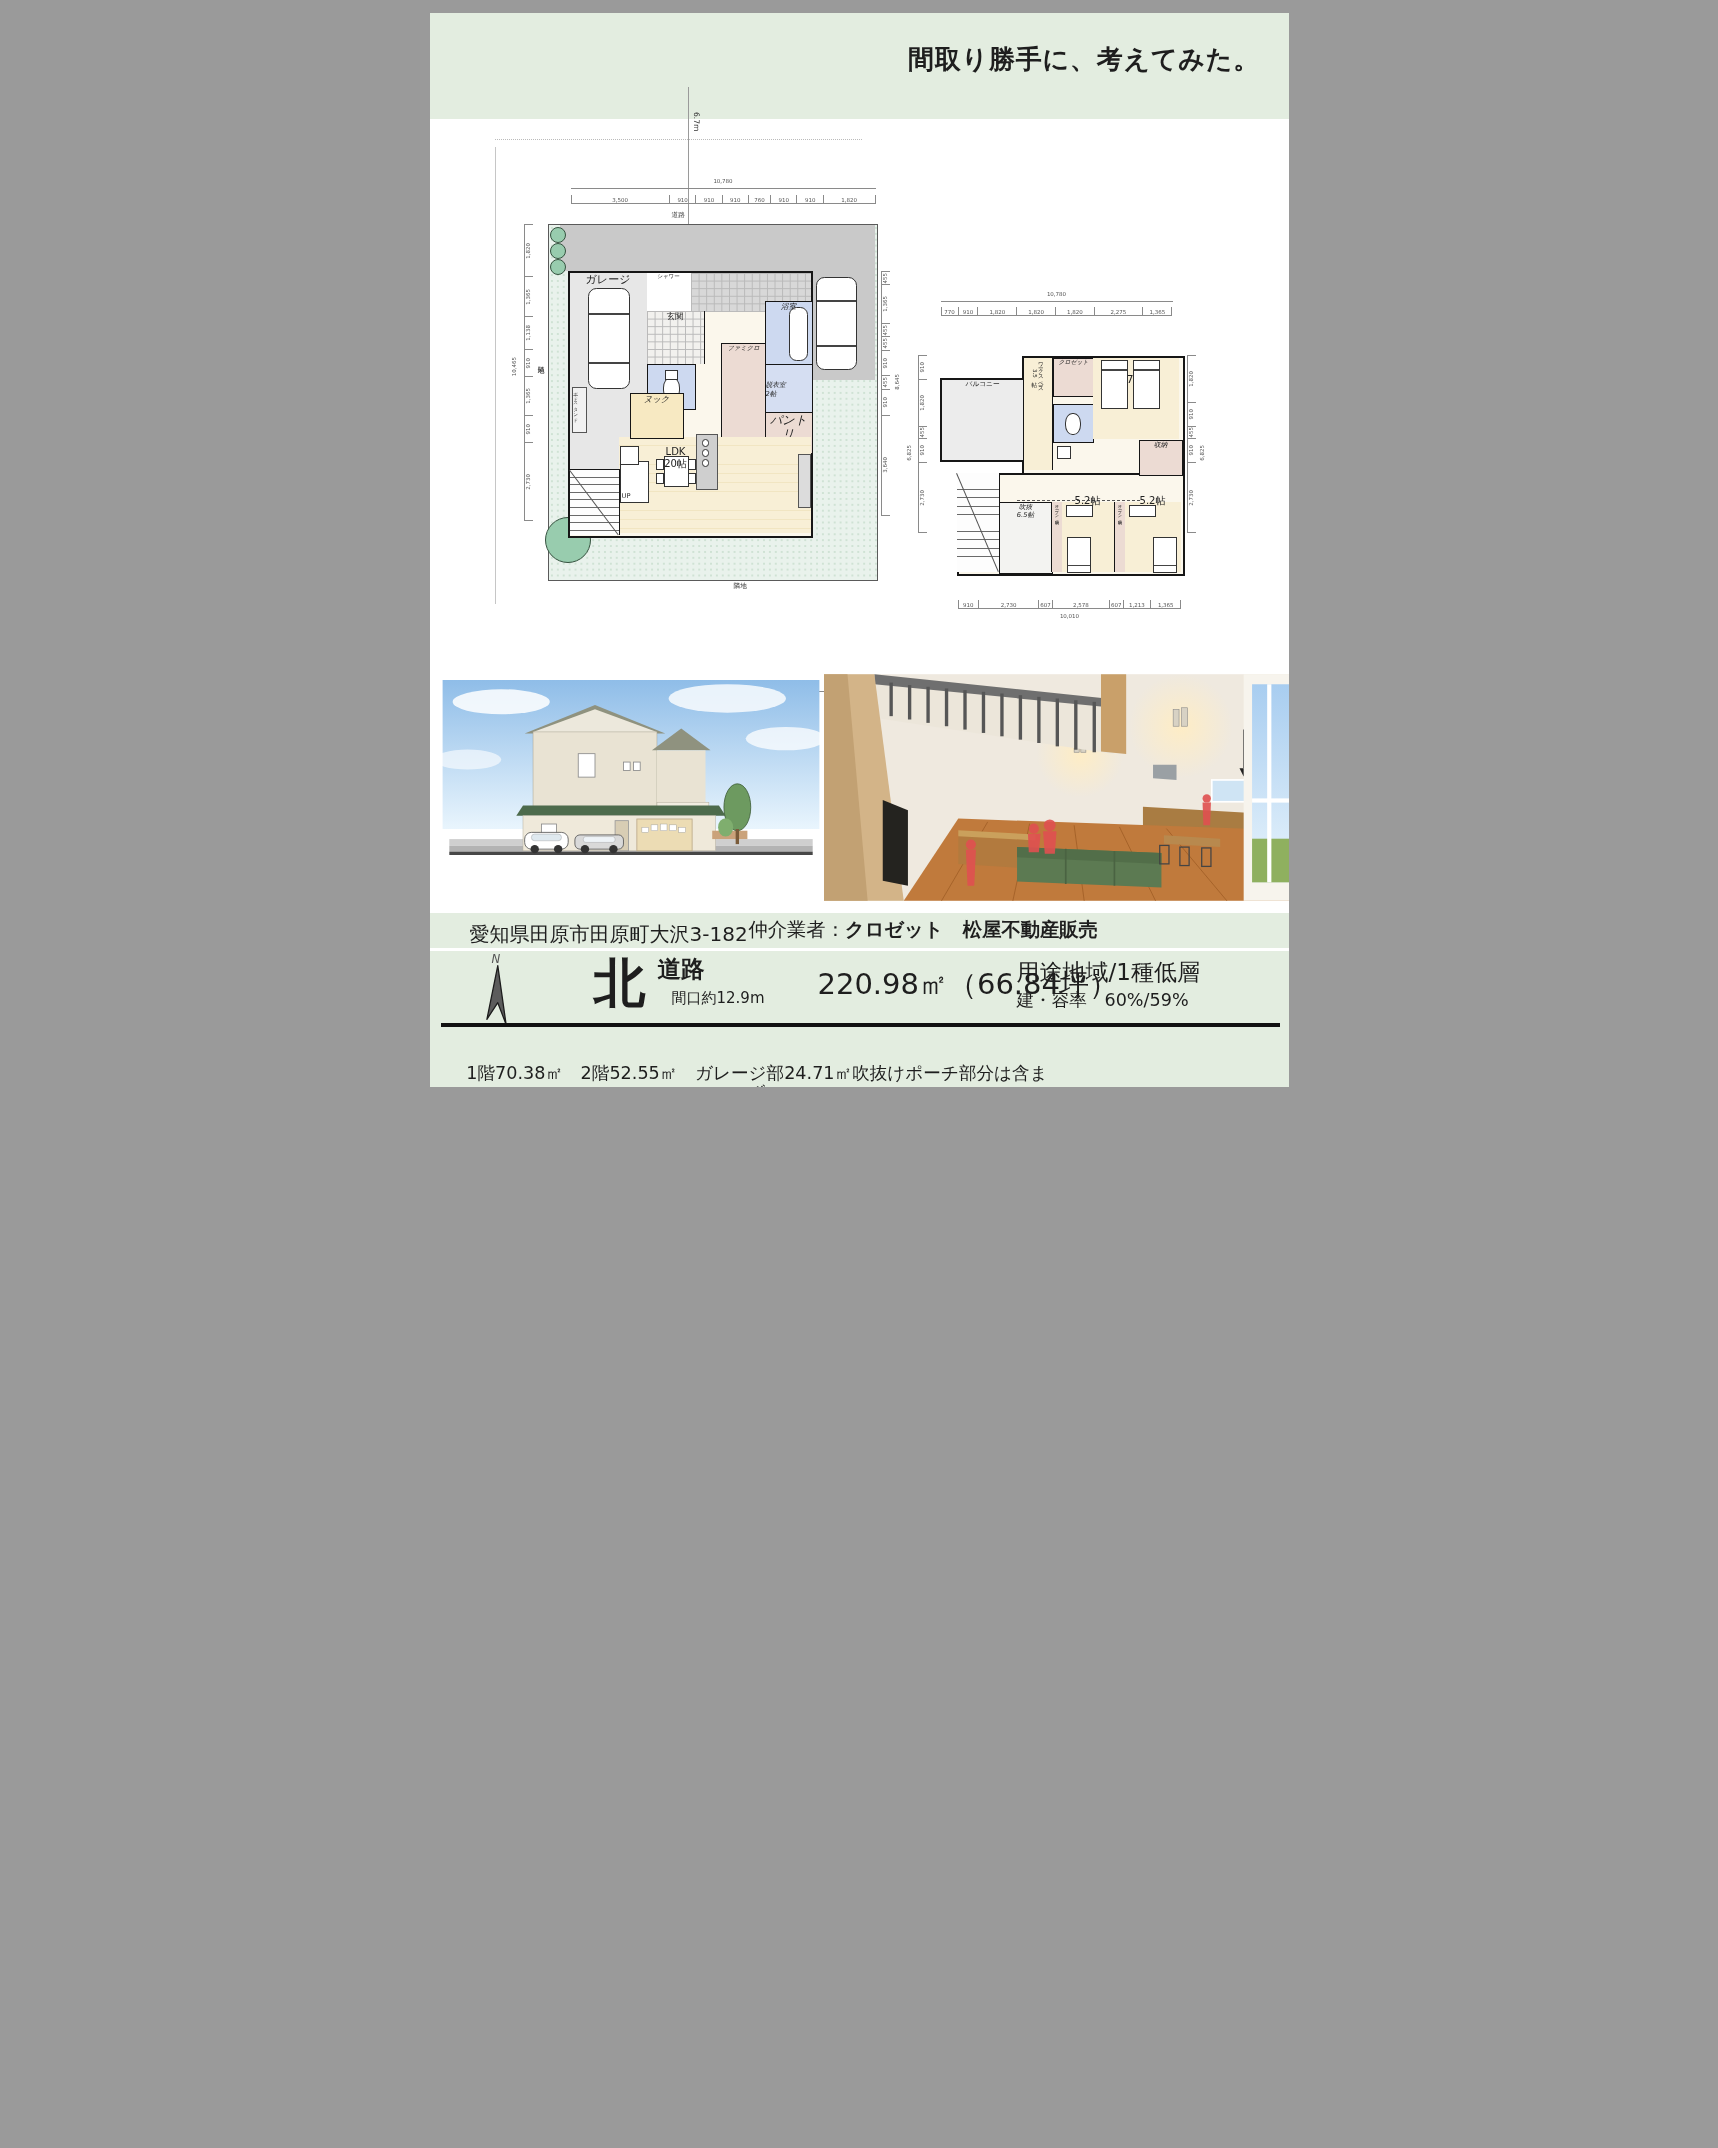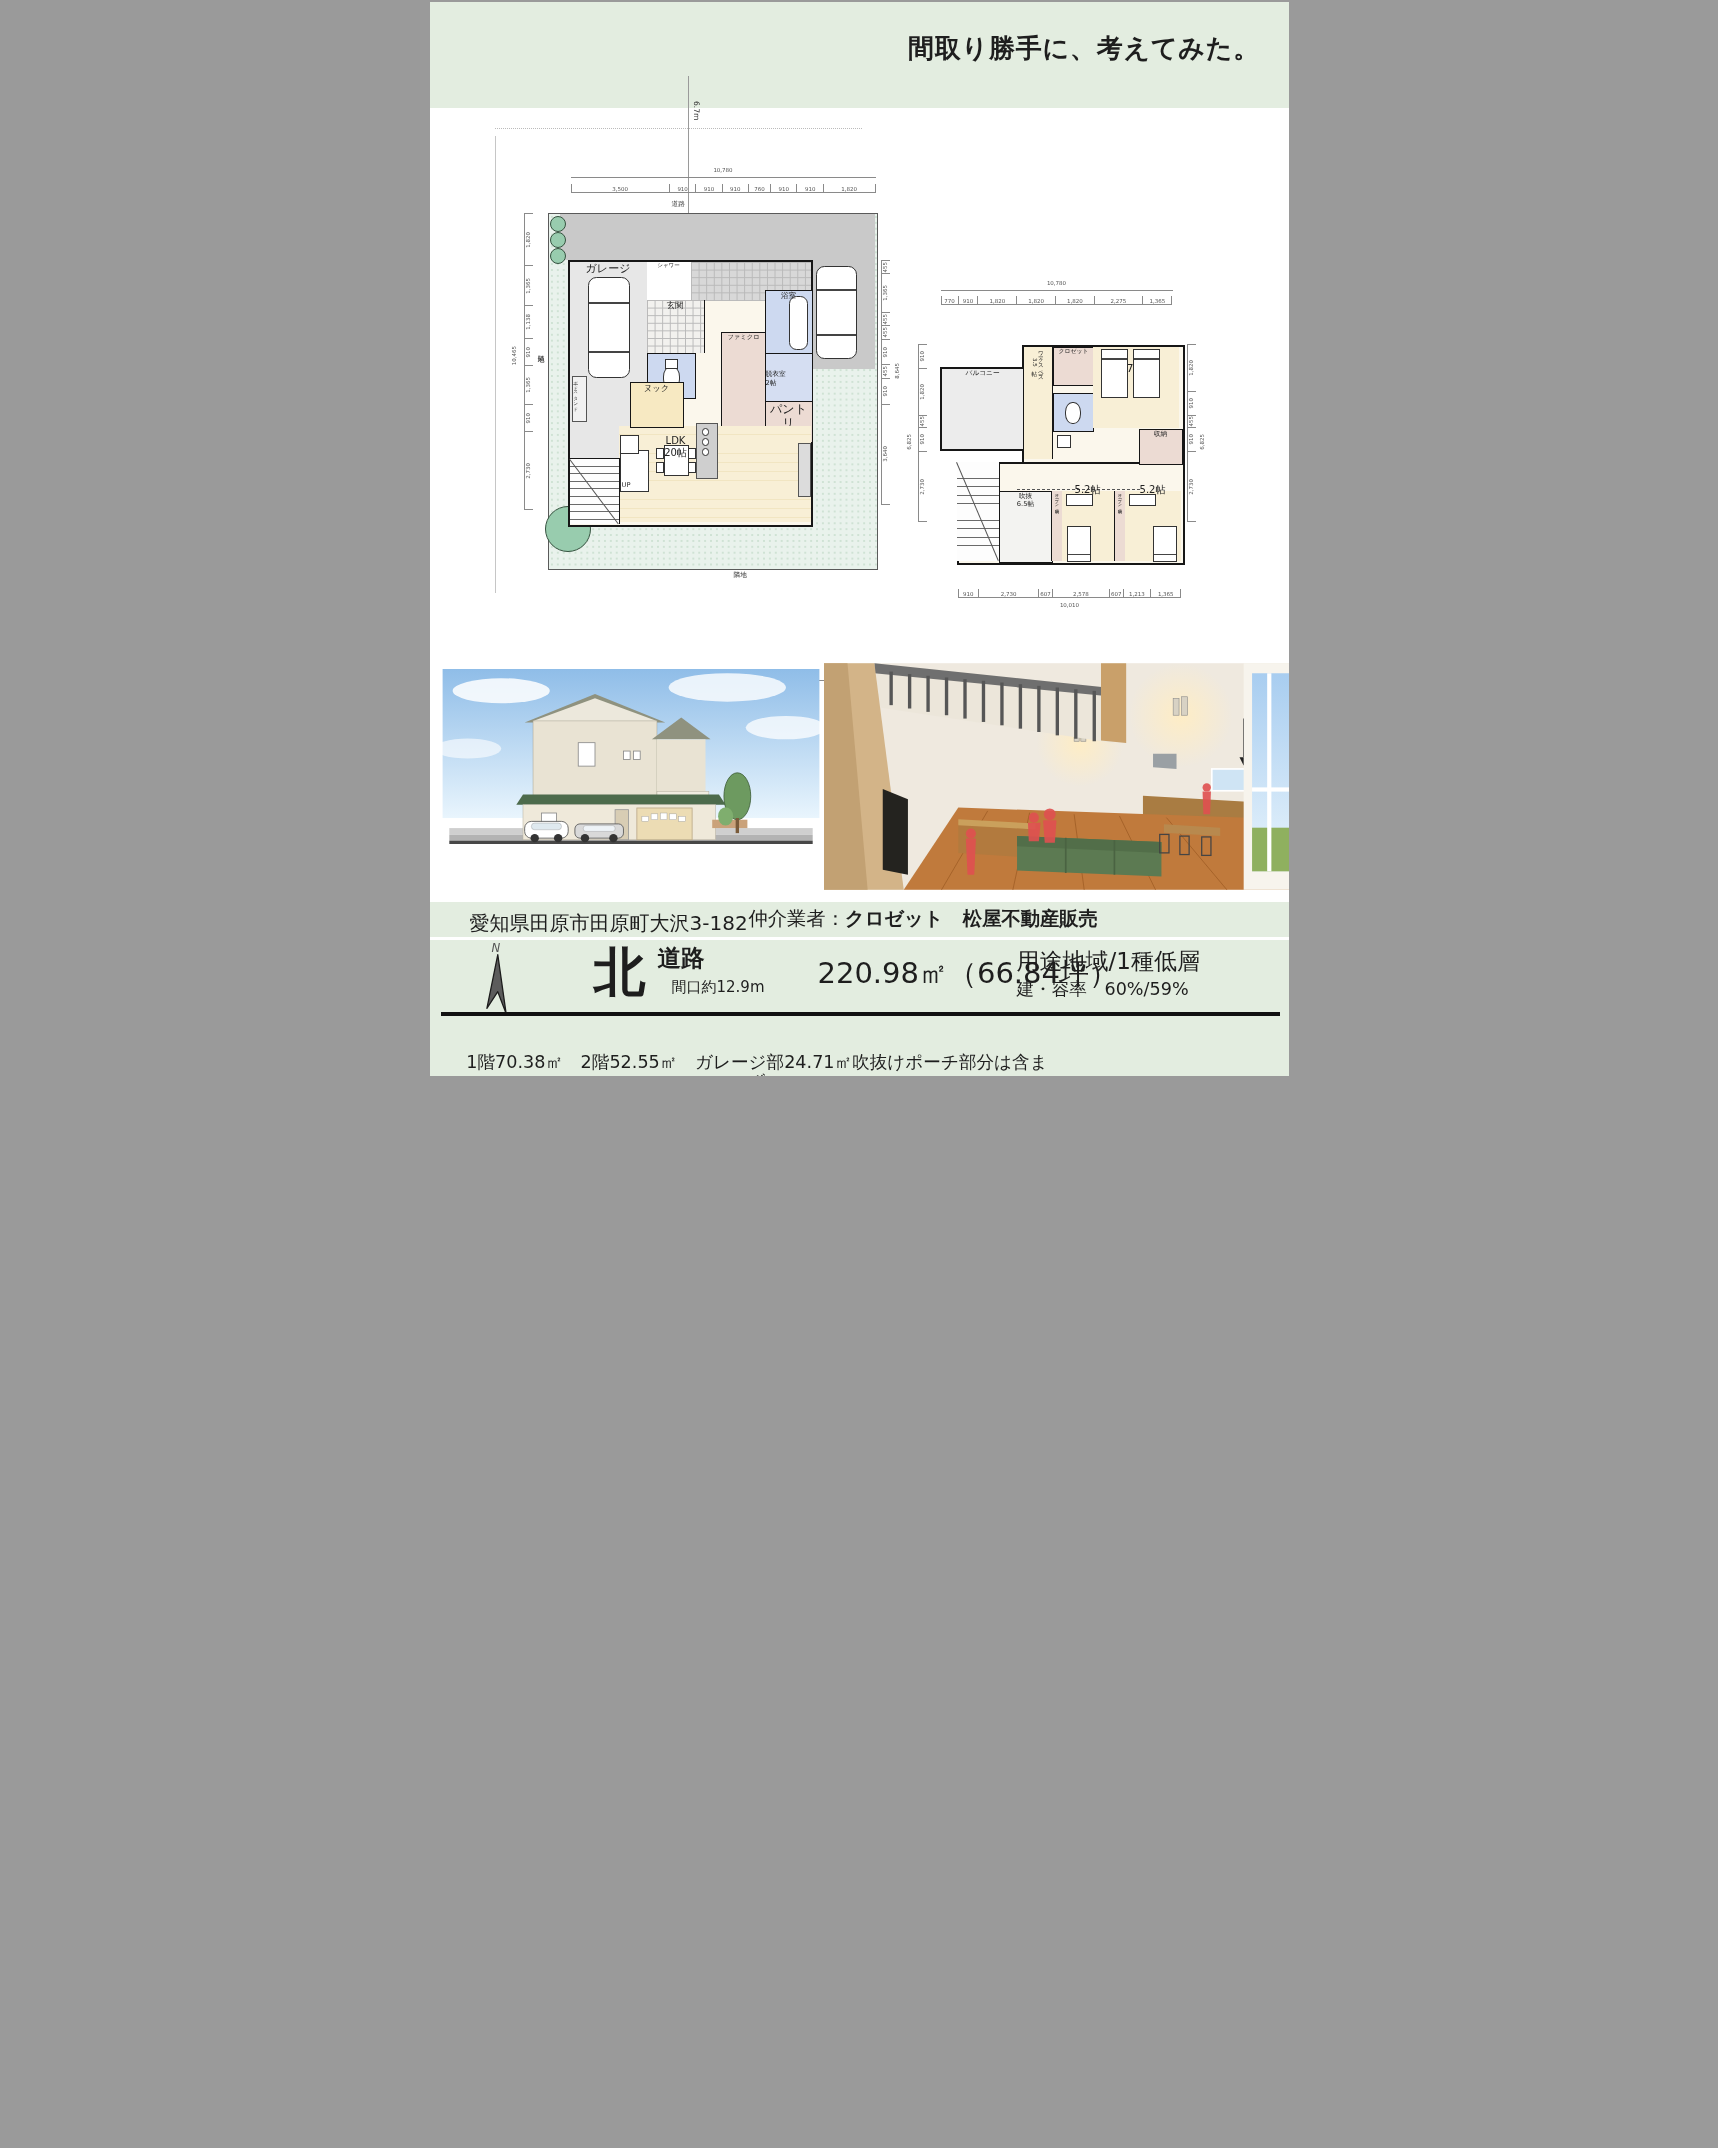--- a/index.html
+++ b/index.html
@@ -1,16 +1,16 @@
 <!DOCTYPE html>
 <html style="font-size:13.4px"><head>
 <meta charset="utf-8">
 <style>
   html,body{margin:0;padding:0;background:#9a9a9a;}
-  #page{position:relative;width:859px;height:1074px;margin:2px auto;background:#ffffff;
+  #page{position:relative;width:859px;height:1074px;margin:13px auto;background:#ffffff;
         font-family:"DejaVu Sans",sans-serif;color:#1a1a1a;overflow:hidden;}
   .abs{position:absolute;}
   .band{background:#e3ede0;}
   
   .dimrow{position:absolute;display:flex;color:#555;}
   .dimrow i{font-style:normal;font-size:5.5px;line-height:1;white-space:nowrap;overflow:visible;}
   .dimrow.h{height:9.2px;}
   .dimrow.h span{flex-basis:0;min-width:0;border-left:0.8px solid #8a8a8a;border-bottom:0.8px solid #8a8a8a;
                  display:flex;align-items:flex-end;justify-content:center;overflow:visible;}
   .dimrow.h span:last-child{border-right:0.8px solid #8a8a8a;}
@@ -18,21 +18,21 @@
   .dimrow.v span{flex-basis:0;min-width:0;border-top:0.8px solid #8a8a8a;border-left:0.8px solid #8a8a8a;
                  display:flex;align-items:center;justify-content:center;overflow:visible;}
   .dimrow.v span:last-child{border-bottom:0.8px solid #8a8a8a;}
   .dimrow.v i{writing-mode:vertical-rl;transform:rotate(180deg);}
   .dimtotal{position:absolute;color:#555;font-size:5.5px;line-height:1;text-align:center;}
   .vtext{writing-mode:vertical-rl;}
   .dimline{position:absolute;border-top:0.8px solid #8a8a8a;}
   
   .room{position:absolute;display:flex;align-items:flex-start;justify-content:center;
         text-align:center;line-height:1.2;color:#222;}
-  .w2{border:1.7px solid #161616;}
+  .w2{border:1.7px solid #161616;font-style:italic;}
   .w3{border:2.5px solid #161616;}
   .furn{position:absolute;background:#fff;border:1.3px solid #333;}
   .tree{position:absolute;border-radius:50%;background:#98ccae;border:1.7px solid #35523f;}
   .site{background-color:#e9f2ec;background-image:radial-gradient(#cfe2d4 0.8px,transparent 0.8px);
         background-size:5.9px 5.9px;border:1.7px solid #5a5a5a;}
   .tilegrid{background-image:linear-gradient(#b9b9b9 0.8px,transparent 0.8px),
             linear-gradient(90deg,#b9b9b9 0.8px,transparent 0.8px);background-size:7.6px 7.6px;}
   .wood{background:repeating-linear-gradient(180deg,#f8efd6 0 8.4px,#f1e5c2 8.4px 9.2px);}
   .steps{background:repeating-linear-gradient(180deg,#fdfdfd 0 6.7px,#6a6a6a 6.7px 7.6px);}
   .steps2{background:repeating-linear-gradient(180deg,#fdfdfd 0 7.6px,#6a6a6a 7.6px 8.4px);}

